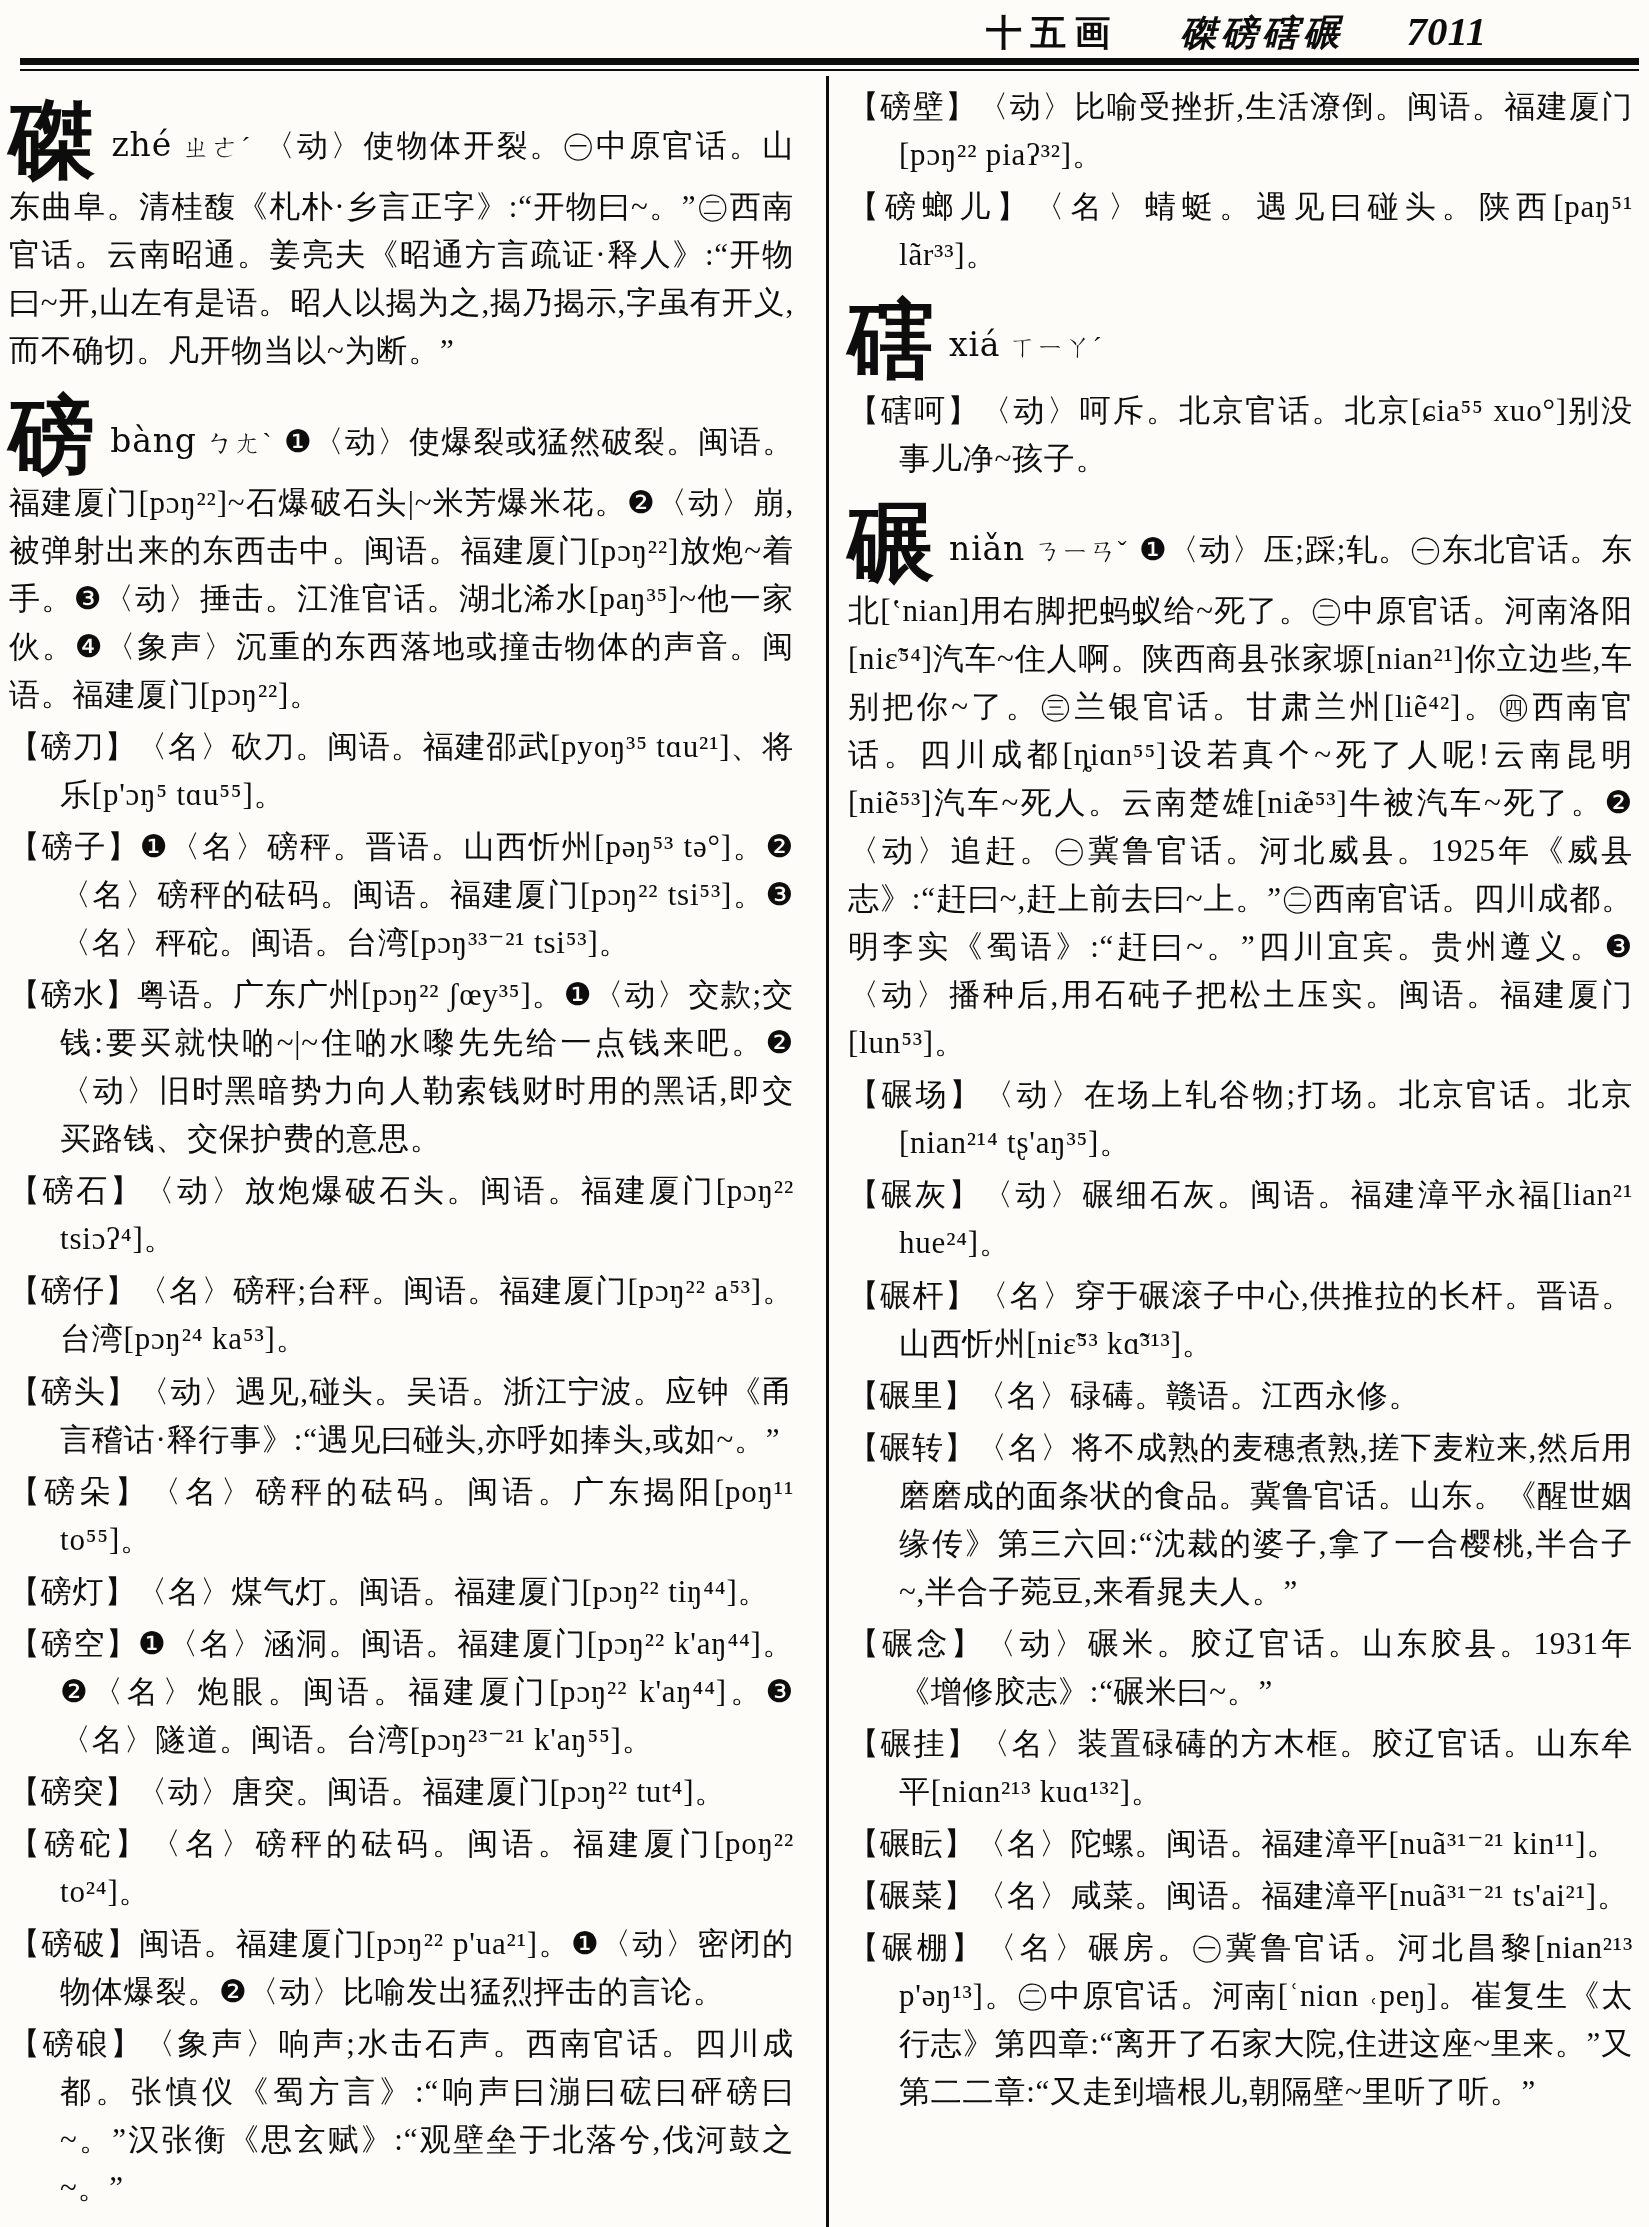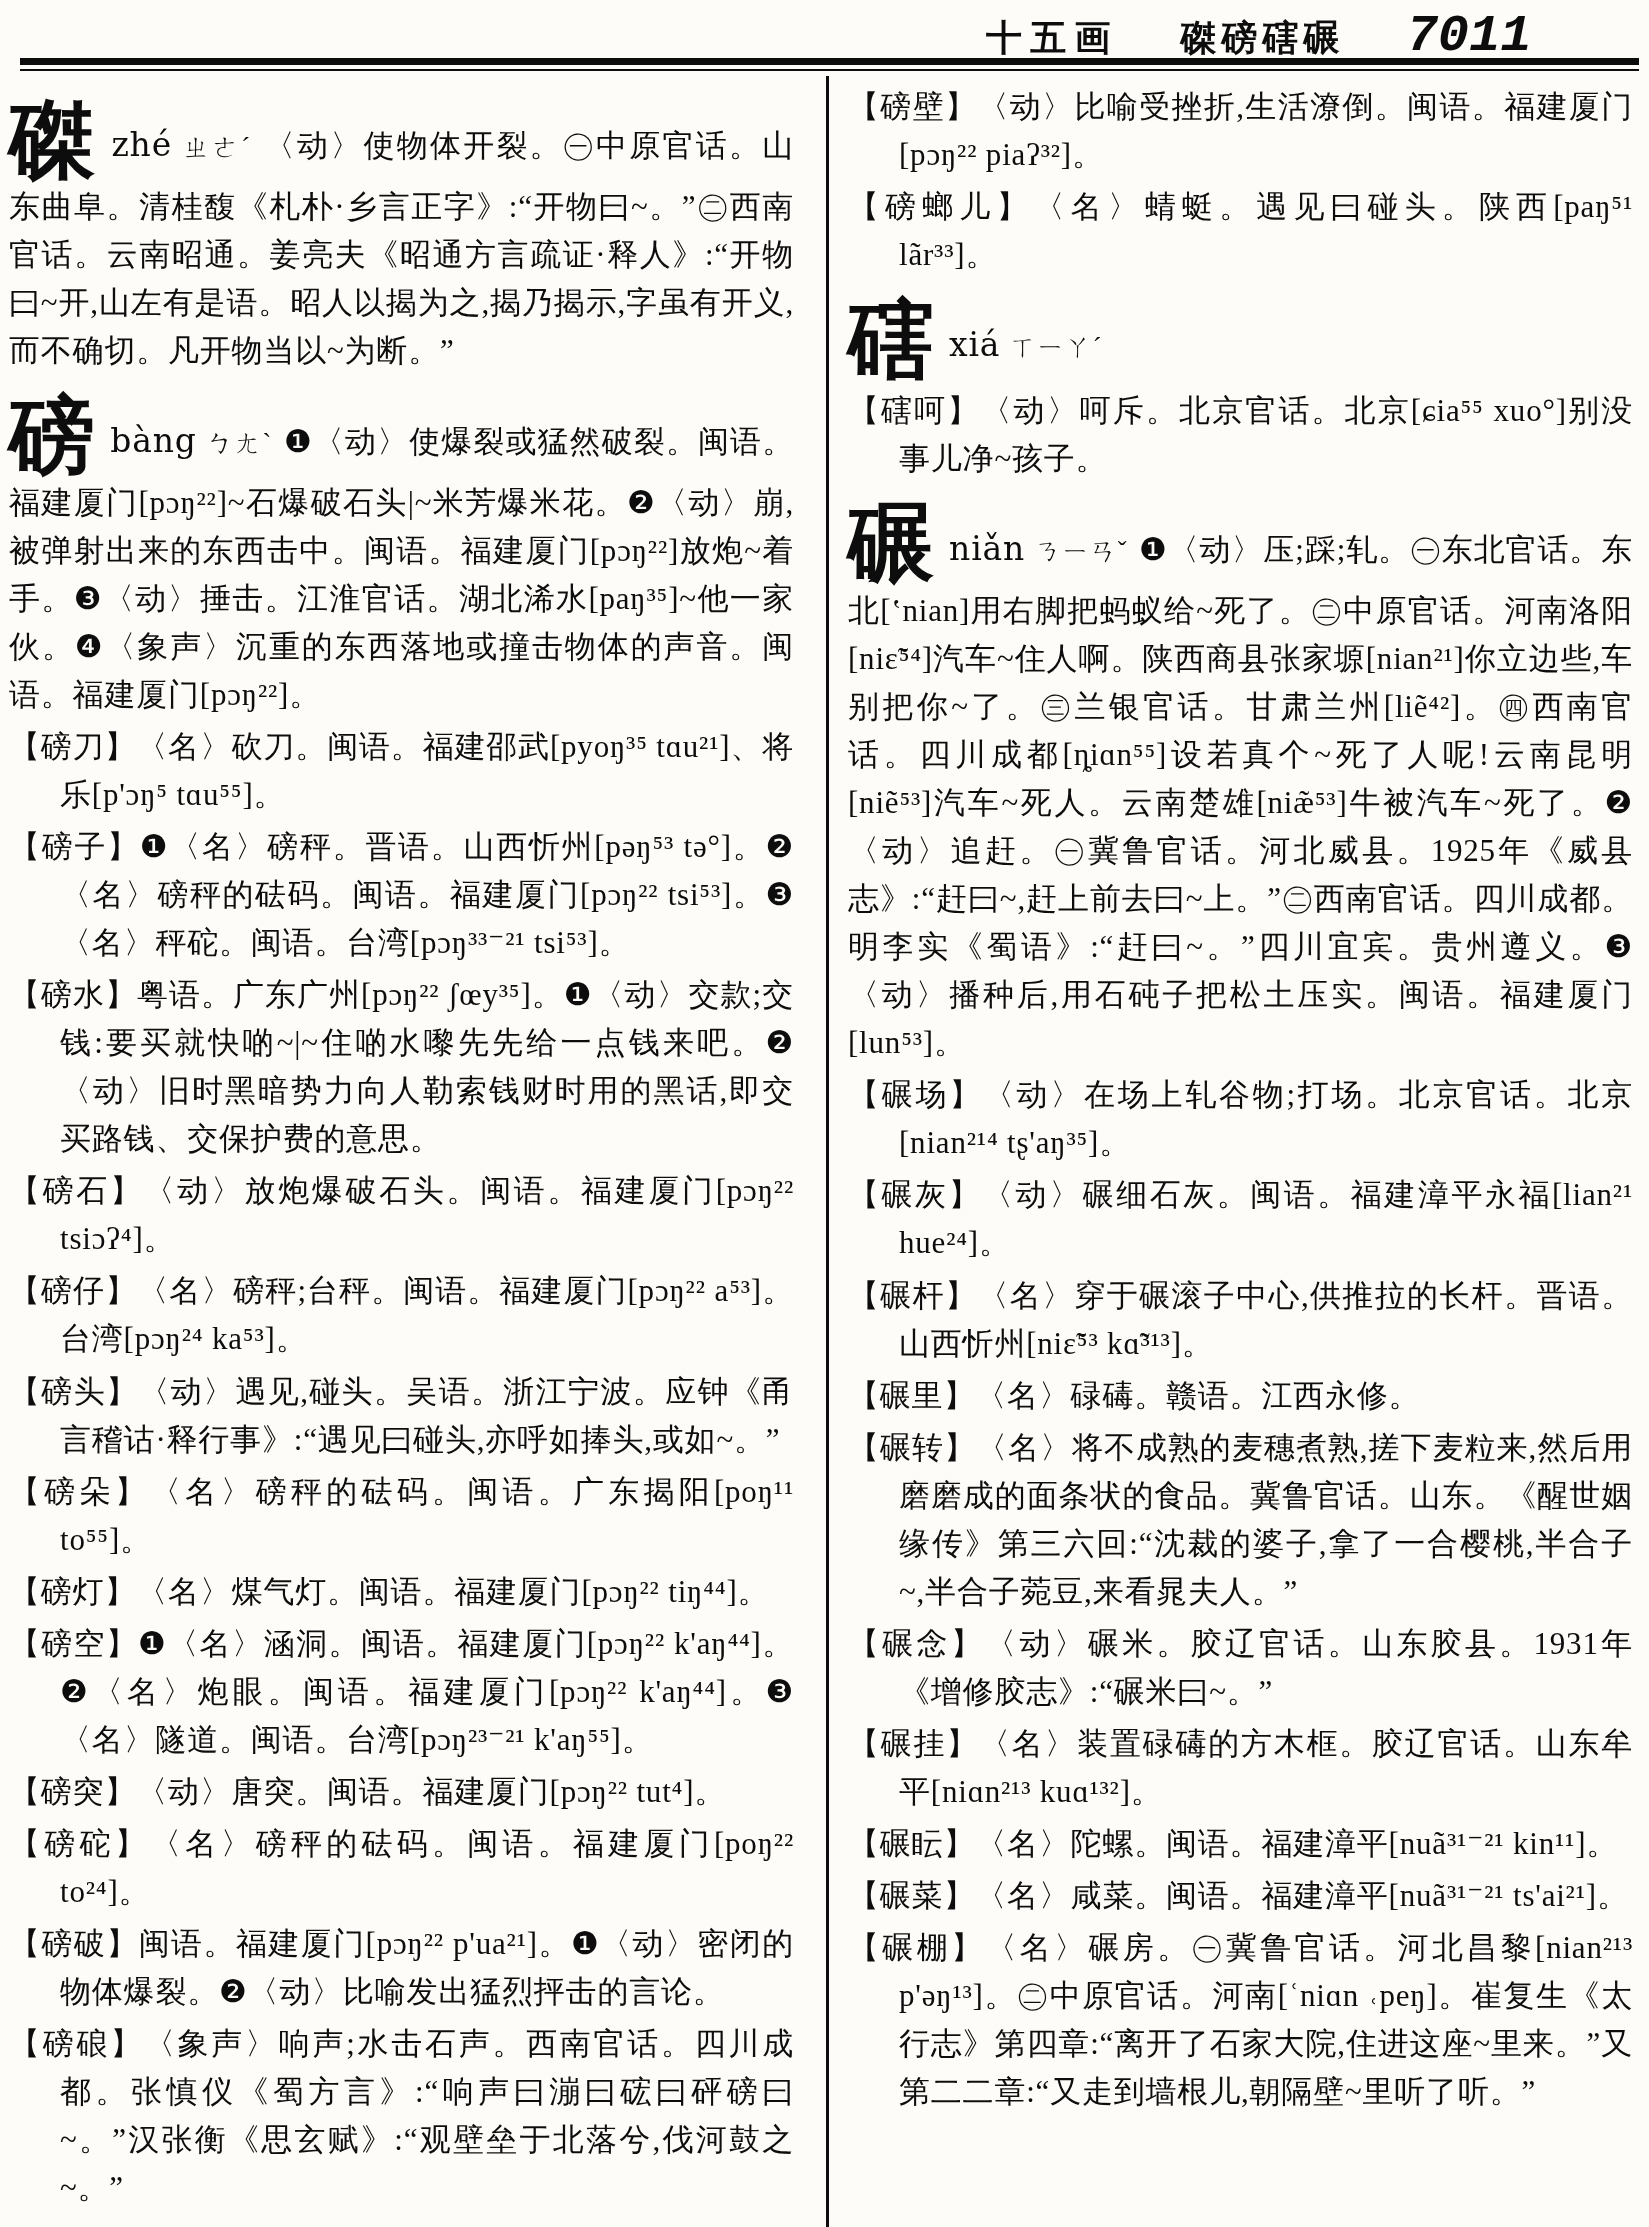--- a/index.html
+++ b/index.html
@@ -15,22 +15,22 @@
     width: 1650px; height: 2227px;
     overflow: hidden;
   }
   
   .header {
     position: absolute; top: 6.6px; left: 986px;
     display: flex; align-items: baseline; gap: 62px;
     font-size: 36px; font-weight: bold; white-space: nowrap;
   }
   .header .section { letter-spacing: 8.2px; }
-  .header .chars   { letter-spacing: 5px; }
-  .header .pageno  { font-style: italic; font-size: 52px; font-family: Liberation Mono, monospace; }
+  .header .chars   { letter-spacing: 5px; font-style: italic; }
+  .header .pageno  { font-style: italic; font-size: 41px; font-family: Liberation Serif, serif; }
   .rule-thick { position: absolute; top: 58px;  left: 20px; width: 1619px; height: 6.6px; background: #0d0d0d; }
   .rule-thin  { position: absolute; top: 69px;  left: 20px; width: 1619px; height: 1.6px; background: #0d0d0d; }
   
   .divider { position: absolute; top: 76px; bottom: 0; left: 826px; width: 2.5px; background: #0d0d0d; }
   .col {
     position: absolute; top: 79px;
     font-size: 31px; line-height: 48px;
     text-align: justify; text-justify: inter-character;
     letter-spacing: 0.8px;
   }

